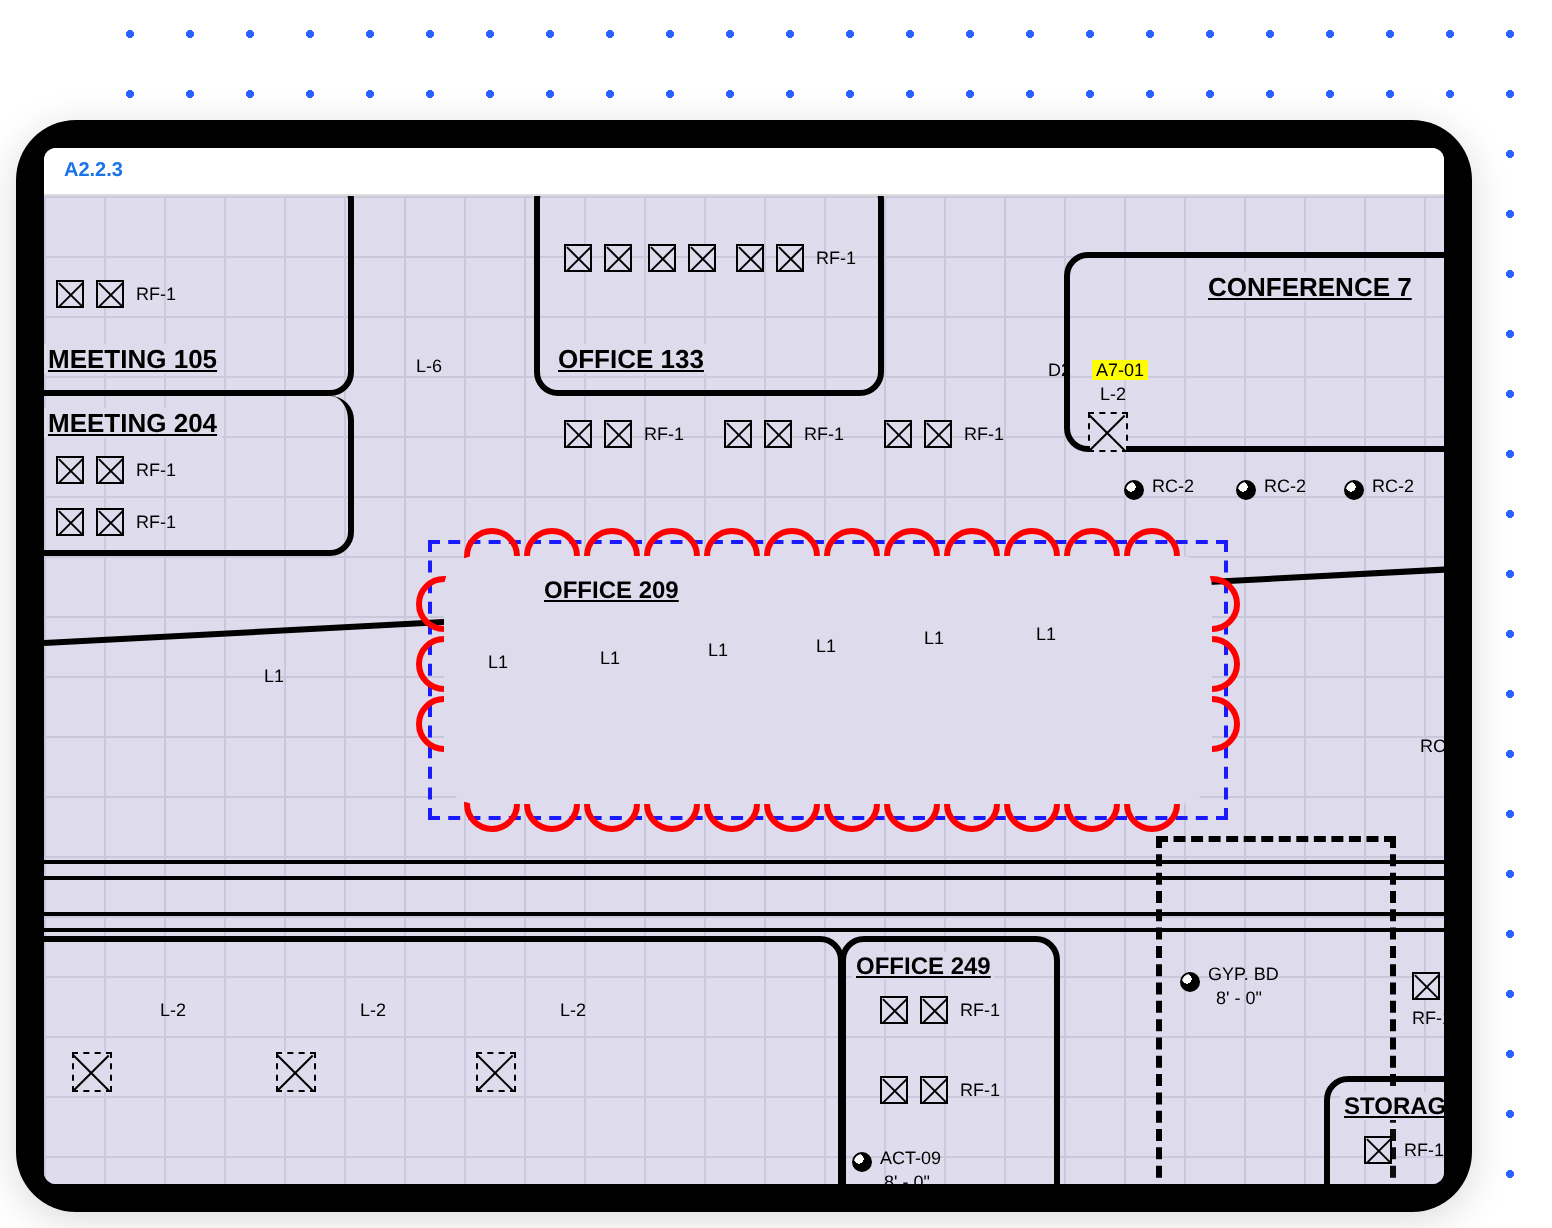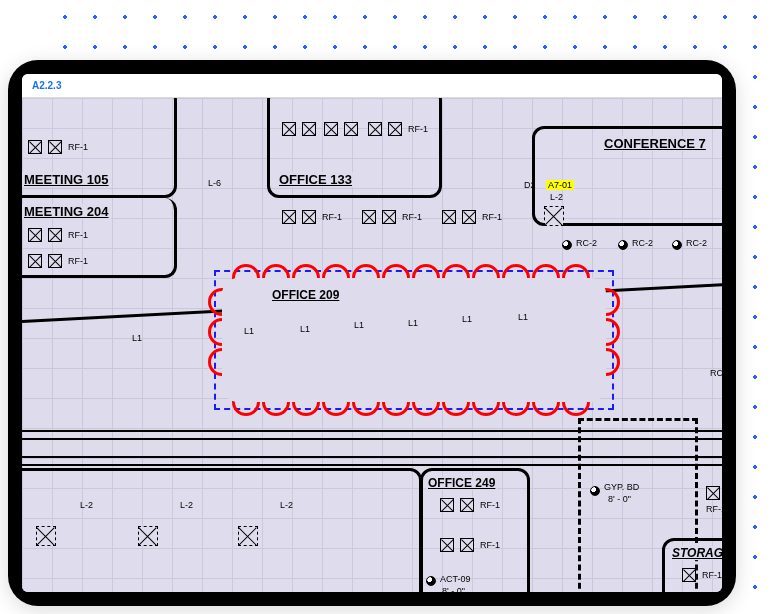--- a/index.html
+++ b/index.html
@@ -320,19 +320,19 @@
 
       <div class="dashed-region" style="top:320px;left:556px;width:120px;height:180px;"></div>
       <div class="light" style="top:388px;left:568px;"></div>
       <div class="tiny-label" style="top:384px;left:582px;">GYP. BD</div>
       <div class="tiny-label" style="top:396px;left:586px;">8' - 0"</div>
 
       <div class="fixture x" style="top:388px;left:684px;"></div>
       <div class="tiny-label" style="top:406px;left:684px;">RF-1</div>
 
       <div class="room" style="top:440px;left:640px;width:100px;height:80px;"></div>
-      <div class="room-label" style="top:448px;left:648px;font-size:12px;font-style:italic;">STORAG</div>
+      <div class="room-label" style="top:448px;left:648px;font-size:12px;">STORAG</div>
       <div class="fixture x" style="top:470px;left:660px;"></div>
       <div class="tiny-label" style="top:472px;left:680px;">RF-1</div>
 
     </div>
   </div>
 </div>
 
 </body></html>

